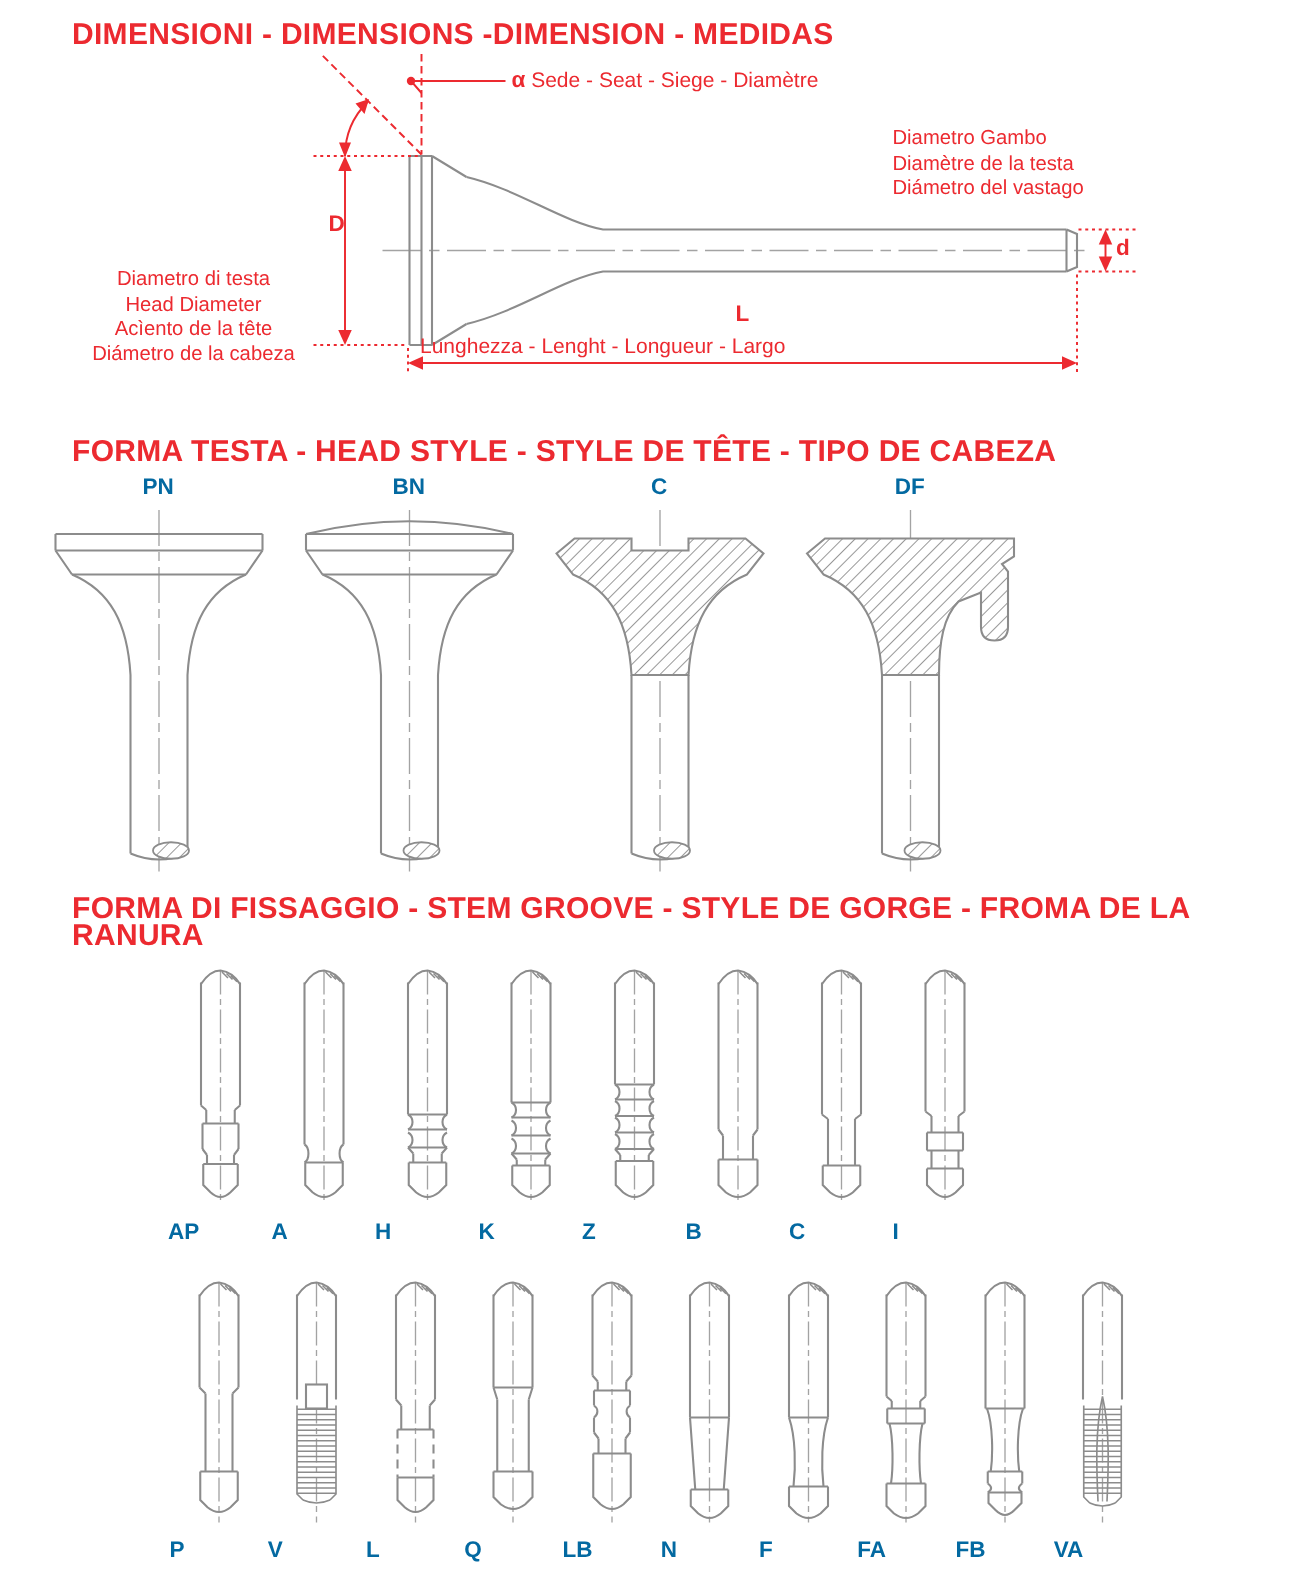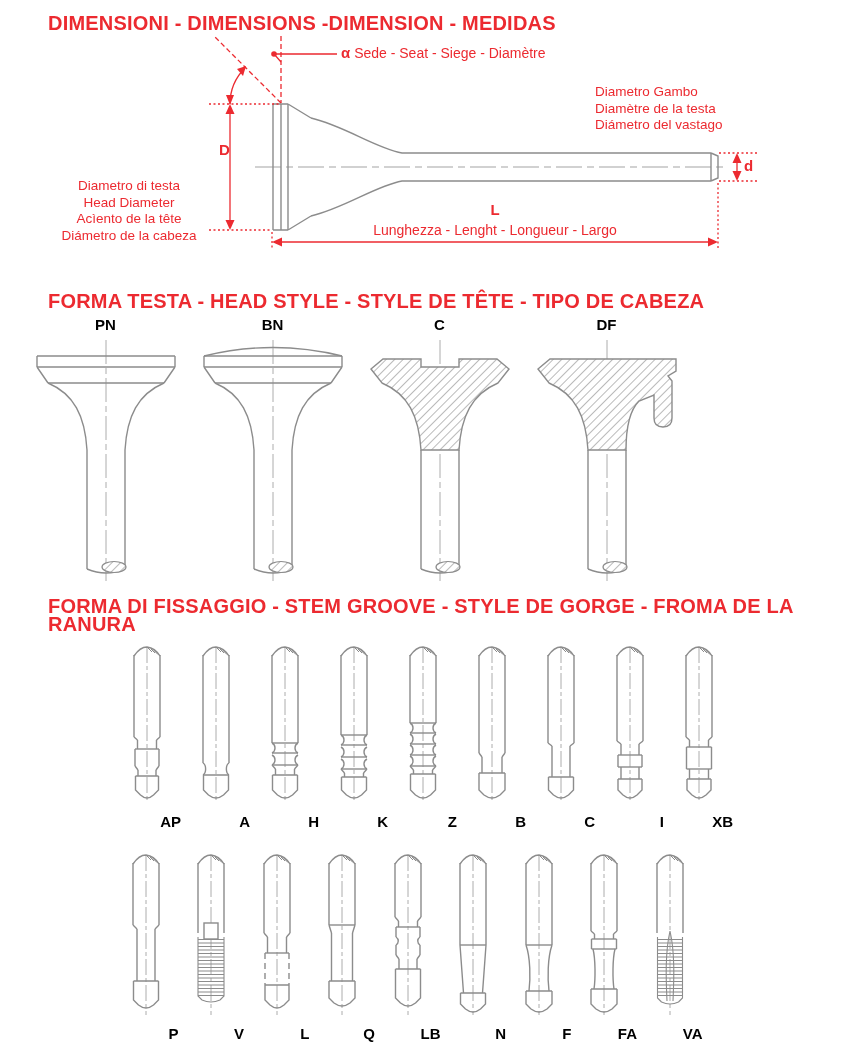--- a/index.html
+++ b/index.html
@@ -12,32 +12,32 @@
   .dim-wrap{position:relative;height:250px;margin-top:0px;}
   .dim-wrap svg{position:absolute;left:0;top:0;}
   .lbl{position:absolute;color:#EC2A30;font-size:13.5px;line-height:16.5px;white-space:nowrap;}
   .lbl b{font-size:15px;}
   .seat{left:341px;top:13px;font-size:14px;}
   .head-d{left:40px;width:178px;top:114px;text-align:center;margin-top:32px;}
   .sym-D{left:219px;top:110px;font-weight:bold;font-size:15px;}
   .stem-d{left:595px;width:260px;top:52px;text-align:left;}
   .sym-d{left:744px;top:126px;font-weight:bold;font-size:15px;}
   .sym-L{left:480px;top:170px;width:30px;text-align:center;font-weight:bold;font-size:15px;}
-  .length{left:280px;width:430px;top:190px;text-align:center;font-size:14px;}
+  .length{left:280px;width:430px;top:190px;font-size:14px;}
   
   #t2{margin-top:10px;}
   .head-row{display:flex;padding-left:22px;margin-top:6px;}
   .head-col{width:167px;text-align:center;}
-  .code-label{color:#000000;font-weight:bold;font-size:15px;line-height:18px;}
+  .code-label{color:#0369a1;font-weight:bold;font-size:15px;line-height:18px;}
   .head-col .code-label{margin-bottom:4px;}
   #t3{margin-top:14px;}
   .stem-row{display:flex;}
   .row1{padding-left:112px;margin-top:12px;}
   .row2{padding-left:113px;margin-top:22px;}
-  .stem-col{text-align:right;}
+  .stem-col{text-align:left;}
   .row1 .stem-col{width:69px;}
   .row2 .stem-col{width:65.5px;}
   .stem-col .code-label{margin-top:8px;}
   svg{display:block;margin:0 auto;}
   .dim-wrap svg{margin:0;}
 </style>
 </head>
 <body>
 
 <svg width="0" height="0" style="position:absolute">
@@ -276,36 +276,20 @@
         <path d="M17,96 L21,99 M43,96 L39,99" fill="none" stroke="#8C8C8C" stroke-width="1.4"></path>
         <path d="M21,99 V110 M39,99 V110" fill="none" stroke="#8C8C8C" stroke-width="1.4"></path>
         <path d="M18,110 H42" fill="none" stroke="#8C8C8C" stroke-width="1.4"></path>
         <path d="M18,110 V122 M42,110 V122" fill="none" stroke="#8C8C8C" stroke-width="1.4"></path>
         <path d="M18,122 H42" fill="none" stroke="#8C8C8C" stroke-width="1.4"></path>
         <path d="M21,122 V134 M39,122 V134" fill="none" stroke="#8C8C8C" stroke-width="1.4"></path>
         <path d="M18,134 H42 M18,134 V145 L23,150 M42,134 V145 L37,150 M23,150 Q30,156 37,150" fill="none" stroke="#8C8C8C" stroke-width="1.4"></path>
       </svg>
       <div class="code-label">I</div>
     </div>
-    <div class="stem-col">
-      <svg width="60" height="160" viewBox="0 0 60 160">
-        <path d="M30,2 V158" fill="none" stroke="#A3A3A3" stroke-width="0.9" stroke-dasharray="16 3 4 3"></path>
-        <path d="M17,11 Q23,2 30,2 Q38,3 43,11" fill="none" stroke="#8C8C8C" stroke-width="1.4"></path>
-        <path d="M31,3 L35,7 M34,4 L38,8 M37,5.5 L41,9.5" fill="none" stroke="#8C8C8C" stroke-width="1"></path>
-        <path d="M17,10 V92 M43,10 V92" fill="none" stroke="#8C8C8C" stroke-width="1.4"></path>
-        <path d="M17,92 L20.5,95 M43,92 L39.5,95" fill="none" stroke="#8C8C8C" stroke-width="1.4"></path>
-        <path d="M20.5,95 V102 M39.5,95 V102" fill="none" stroke="#8C8C8C" stroke-width="1.4"></path>
-        <path d="M17.5,102 H42.5" fill="none" stroke="#8C8C8C" stroke-width="1.4"></path>
-        <path d="M17.5,102 V124 M42.5,102 V124" fill="none" stroke="#8C8C8C" stroke-width="1.4"></path>
-        <path d="M17.5,124 H42.5" fill="none" stroke="#8C8C8C" stroke-width="1.4"></path>
-        <path d="M20.5,124 V134 M39.5,124 V134" fill="none" stroke="#8C8C8C" stroke-width="1.4"></path>
-        <path d="M18,134 H42 M18,134 V145 L23,150 M42,134 V145 L37,150 M23,150 Q30,156 37,150" fill="none" stroke="#8C8C8C" stroke-width="1.4"></path>
-      </svg>
-      <div class="code-label">XB</div>
-    </div>
   </div>
 <div class="stem-row row2">
     <div class="stem-col">
       <svg width="60" height="164" viewBox="0 0 60 164">
         <path d="M30,2 V162" fill="none" stroke="#A3A3A3" stroke-width="0.9" stroke-dasharray="16 3 4 3"></path>
         <path d="M17,11 Q23,2 30,2 Q38,3 43,11" fill="none" stroke="#8C8C8C" stroke-width="1.4"></path>
         <path d="M31,3 L35,7 M34,4 L38,8 M37,5.5 L41,9.5" fill="none" stroke="#8C8C8C" stroke-width="1"></path>
         <path d="M17,10 V72 M43,10 V72" fill="none" stroke="#8C8C8C" stroke-width="1.4"></path>
         <path d="M17,72 L21,76 M43,72 L39,76" fill="none" stroke="#8C8C8C" stroke-width="1.4"></path>
         <path d="M21,76 V128 M39,76 V128" fill="none" stroke="#8C8C8C" stroke-width="1.4"></path>
@@ -407,19 +391,34 @@
         <path d="M19,96 C21.5,106 21.5,126 20,136 M41,96 C38.5,106 38.5,126 40,136" fill="none" stroke="#8C8C8C" stroke-width="1.4"></path>
         <path d="M17,136 H43 M17,136 V151 L22,156 M43,136 V151 L38,156 M22,156 Q30,162 38,156" fill="none" stroke="#8C8C8C" stroke-width="1.4"></path>
       </svg>
       <div class="code-label">FA</div>
     </div>
     <div class="stem-col">
       <svg width="60" height="164" viewBox="0 0 60 164">
         <path d="M30,2 V162" fill="none" stroke="#A3A3A3" stroke-width="0.9" stroke-dasharray="16 3 4 3"></path>
         <path d="M17,11 Q23,2 30,2 Q38,3 43,11" fill="none" stroke="#8C8C8C" stroke-width="1.4"></path>
         <path d="M31,3 L35,7 M34,4 L38,8 M37,5.5 L41,9.5" fill="none" stroke="#8C8C8C" stroke-width="1"></path>
+        <path d="M17,10 V86 M43,10 V86" fill="none" stroke="#8C8C8C" stroke-width="1.4"></path>
+        <path d="M17,86 H43" fill="none" stroke="#8C8C8C" stroke-width="1.4"></path>
+        <path d="M18,86 C22,97 22,117 20.5,128 M42,86 C38,97 38,117 39.5,128" fill="none" stroke="#8C8C8C" stroke-width="1.4"></path>
+        <path d="M18.5,128 H41.5" fill="none" stroke="#8C8C8C" stroke-width="1.4"></path>
+        <path d="M18.5,128 V136 M41.5,128 V136" fill="none" stroke="#8C8C8C" stroke-width="1.4"></path>
+        <path d="M18.5,136 C21.5,138 21.5,140 18.5,142 M41.5,136 C38.5,138 38.5,140 41.5,142" fill="none" stroke="#8C8C8C" stroke-width="1.4"></path>
+        <path d="M19,142 H41 M19,142 V149 L24,154 M41,142 V149 L36,154 M24,154 Q30,160 36,154" fill="none" stroke="#8C8C8C" stroke-width="1.4"></path>
+      </svg>
+      <div class="code-label">FB</div>
+    </div>
+    <div class="stem-col">
+      <svg width="60" height="164" viewBox="0 0 60 164">
+        <path d="M30,2 V162" fill="none" stroke="#A3A3A3" stroke-width="0.9" stroke-dasharray="16 3 4 3"></path>
+        <path d="M17,11 Q23,2 30,2 Q38,3 43,11" fill="none" stroke="#8C8C8C" stroke-width="1.4"></path>
+        <path d="M31,3 L35,7 M34,4 L38,8 M37,5.5 L41,9.5" fill="none" stroke="#8C8C8C" stroke-width="1"></path>
         <path d="M17,10 V80 M43,10 V80" fill="none" stroke="#8C8C8C" stroke-width="1.4"></path>
         <path d="M17.5,84 V145 L21.5,149 M42.5,84 V145 L38.5,149 M21.5,149 Q30,153 38.5,149 M17.5,86.5 H42.5 M17.5,90.0 H42.5 M17.5,93.5 H42.5 M17.5,97.0 H42.5 M17.5,100.5 H42.5 M17.5,104.0 H42.5 M17.5,107.5 H42.5 M17.5,111.0 H42.5 M17.5,114.5 H42.5 M17.5,118.0 H42.5 M17.5,121.5 H42.5 M17.5,125.0 H42.5 M17.5,128.5 H42.5 M17.5,132.0 H42.5 M17.5,135.5 H42.5 M17.5,139.0 H42.5 M17.5,142.5 H42.5" fill="none" stroke="#8C8C8C" stroke-width="1.1"></path>
         <path d="M30,78 C25,100 26,126 27,148 M30,78 C35,100 34,126 33,148" fill="none" stroke="#8C8C8C" stroke-width="1.1"></path>
       </svg>
       <div class="code-label">VA</div>
     </div>
   </div>
 
 </body></html>

